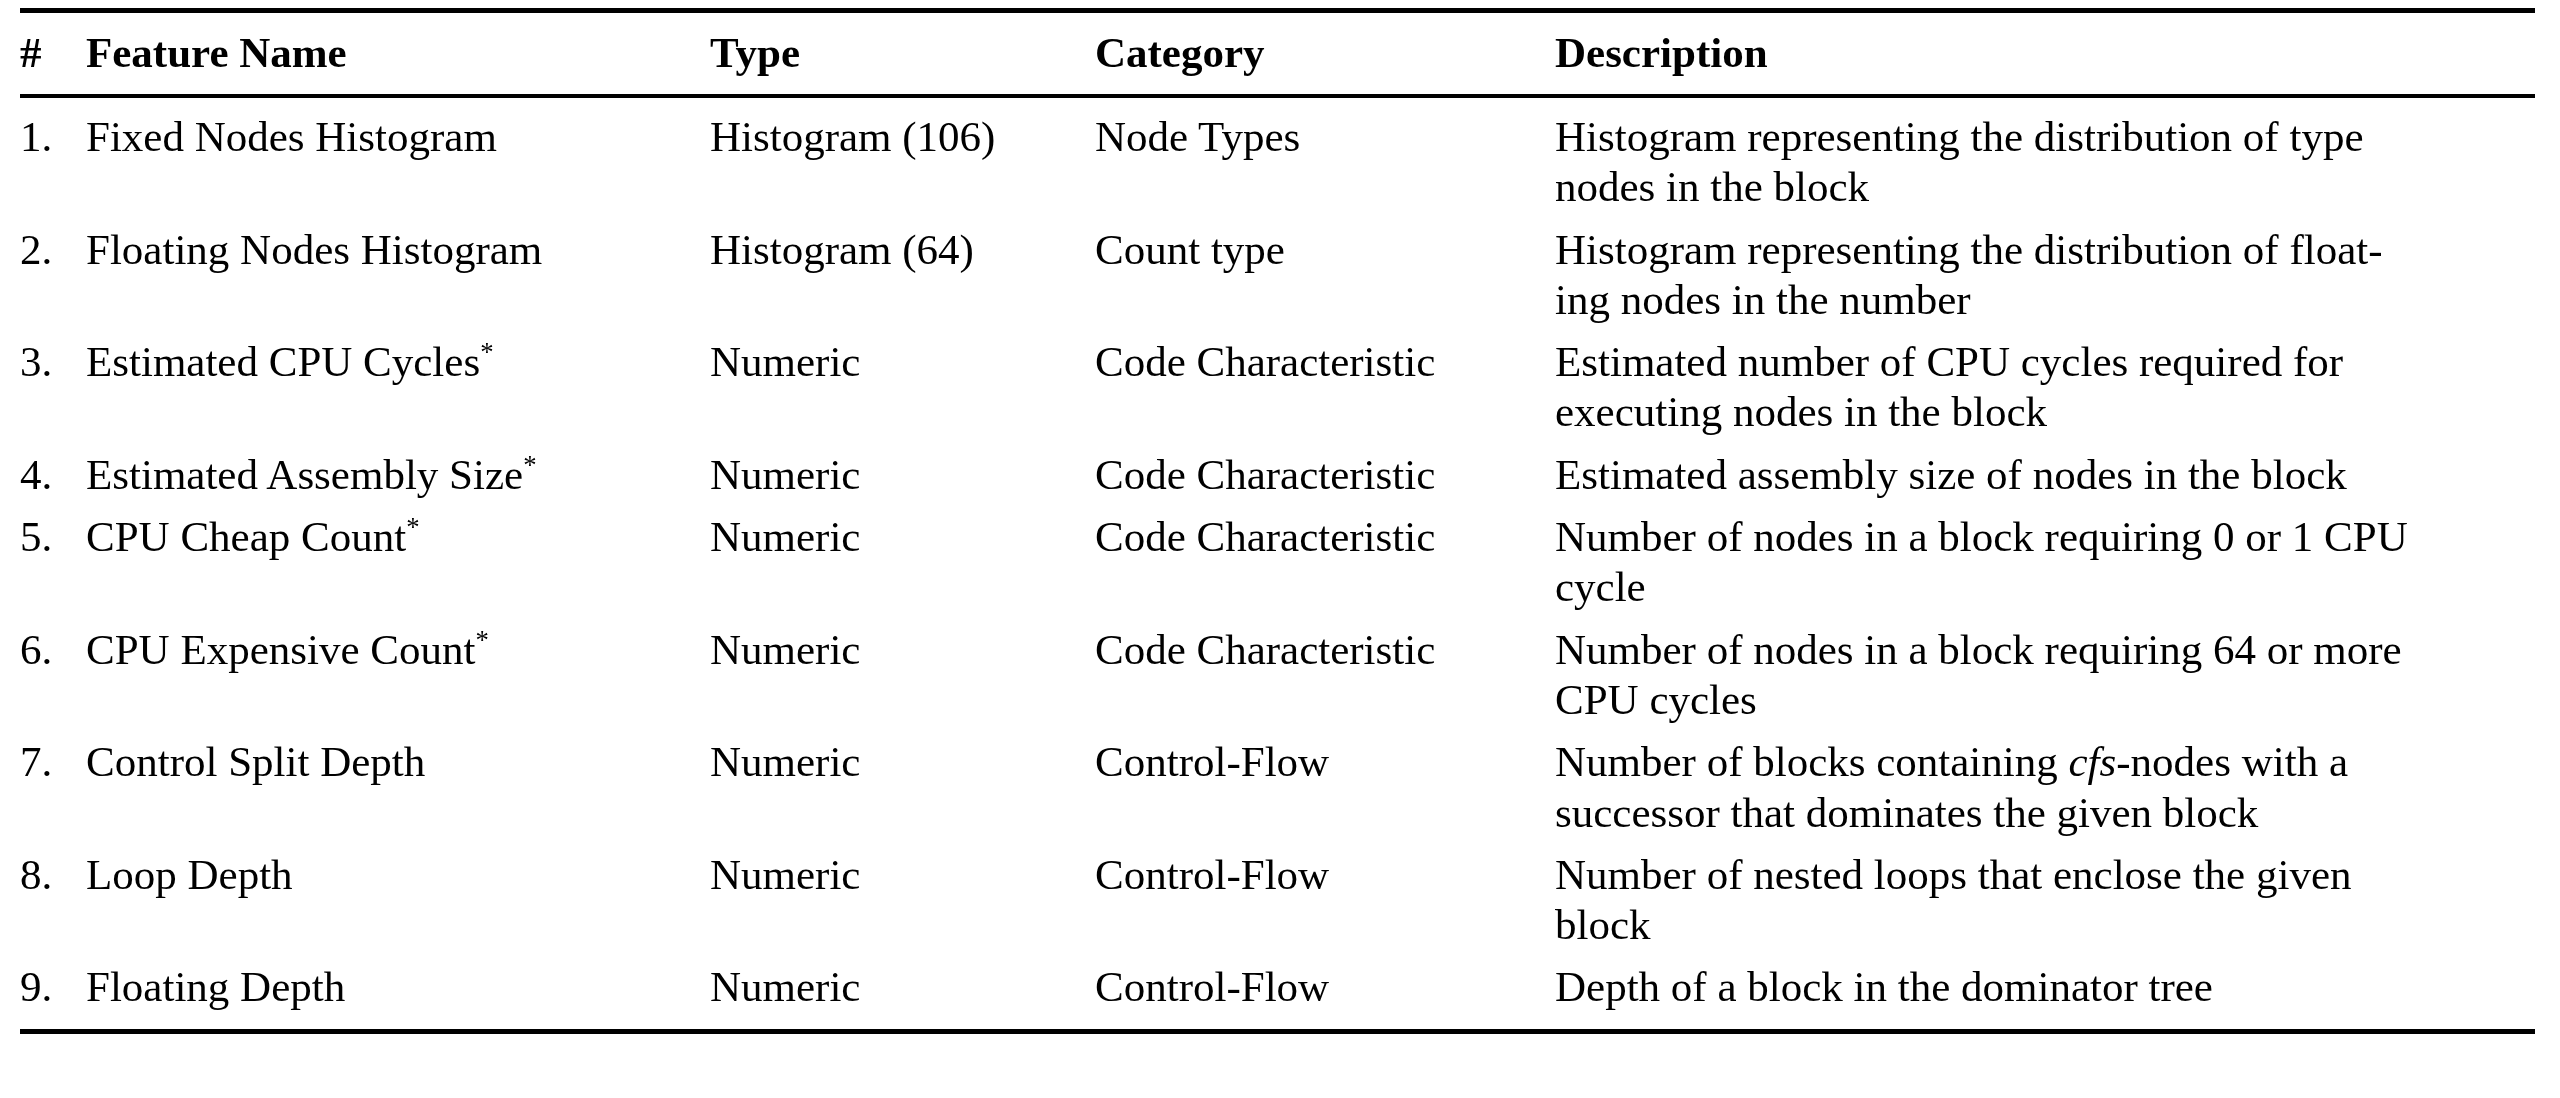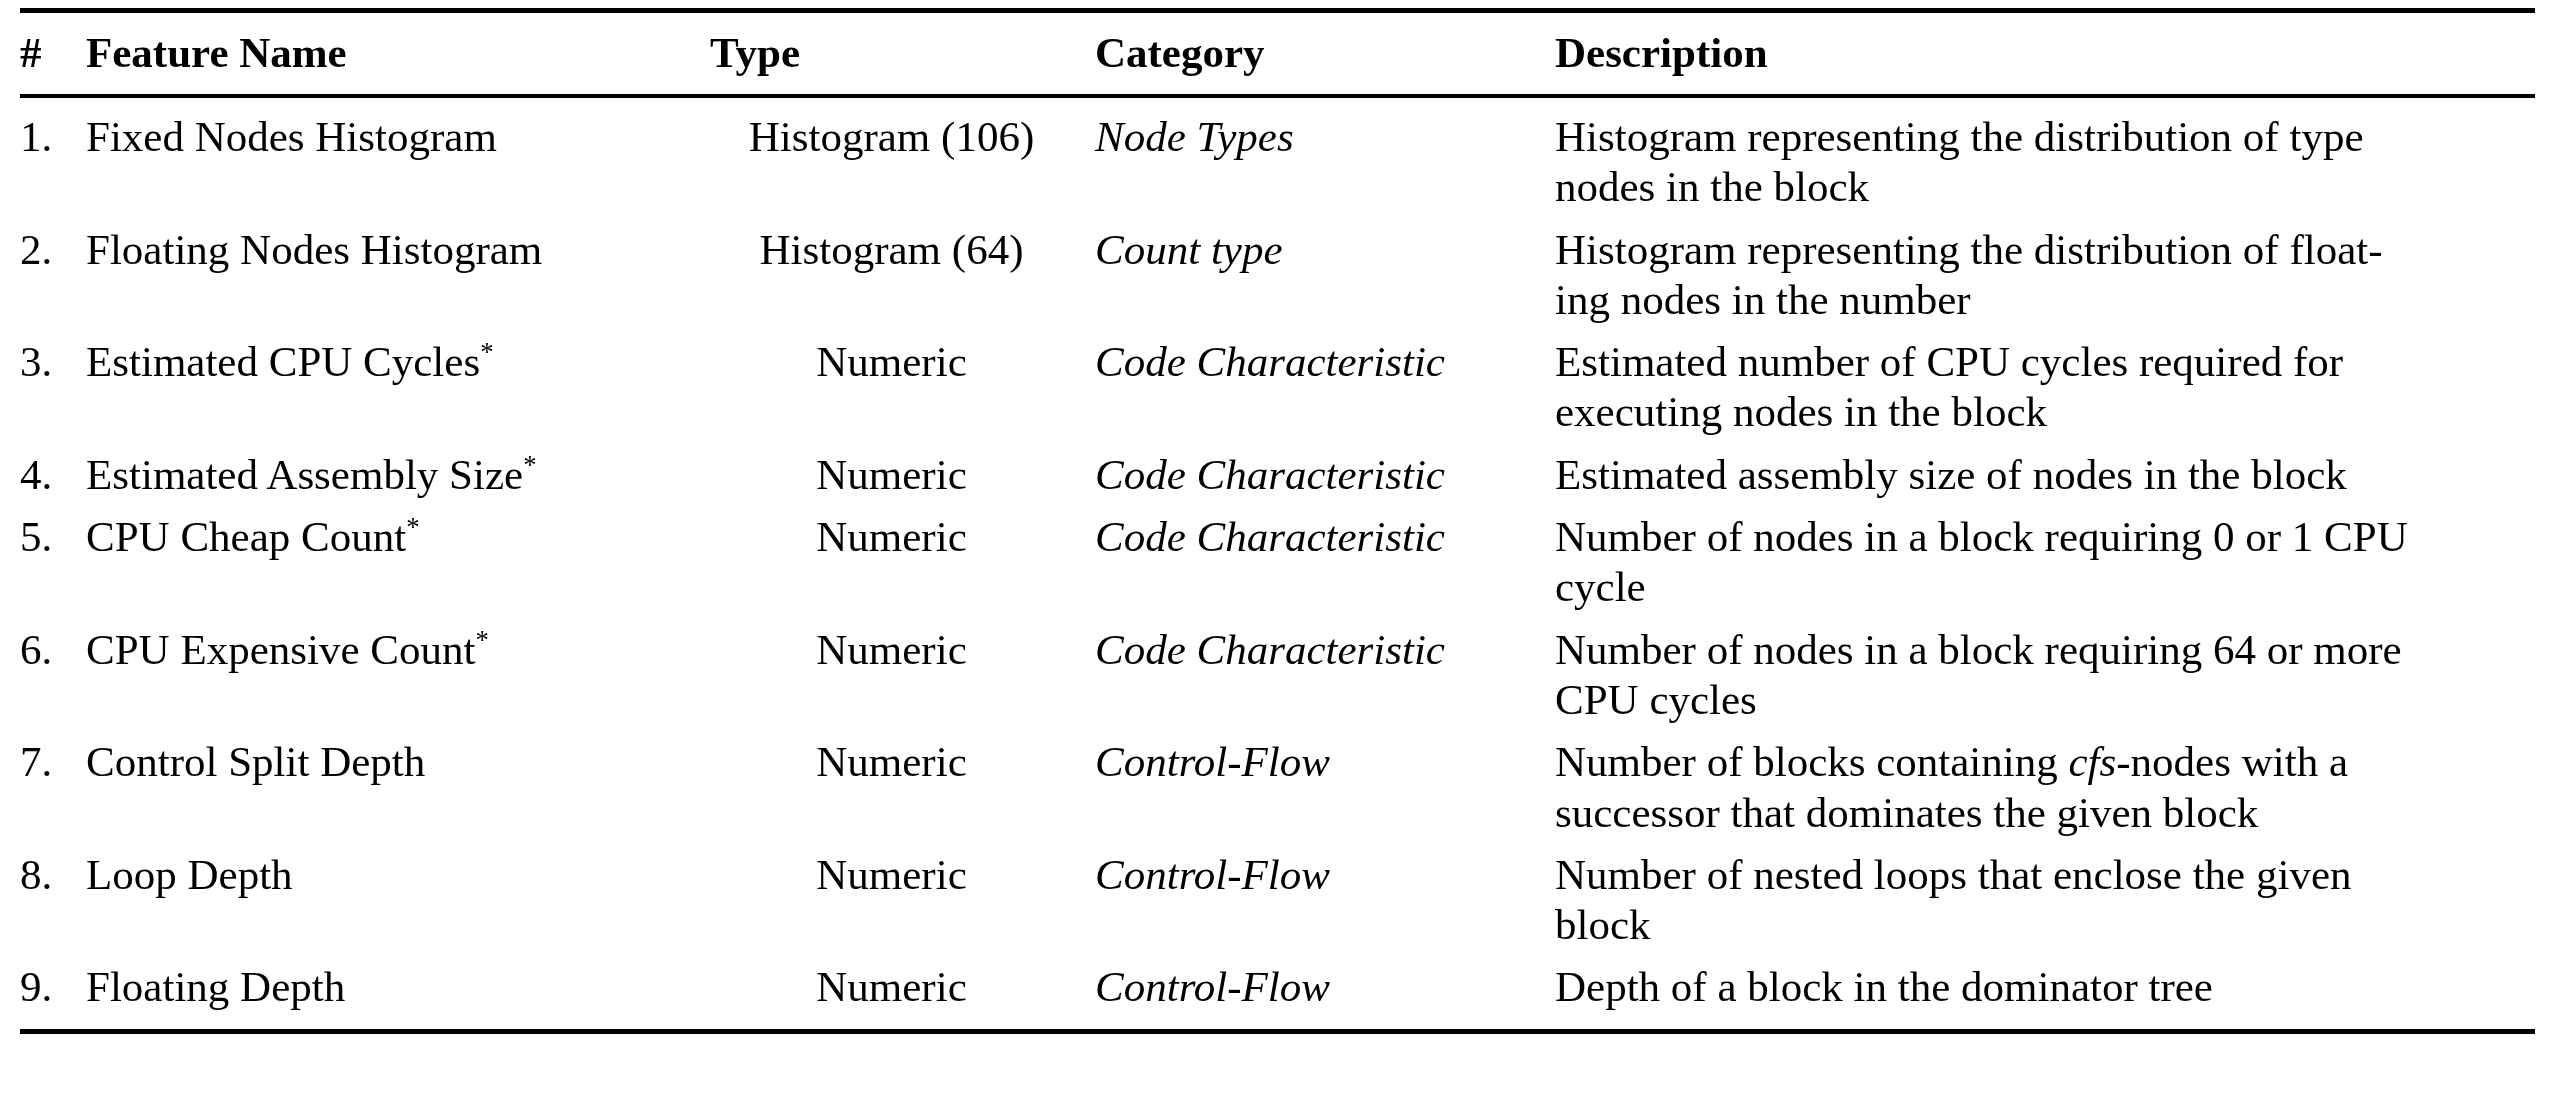--- a/index.html
+++ b/index.html
@@ -63,22 +63,22 @@
 
   
   col.c-num   { width: 66px; }
   col.c-name  { width: 624px; }
   col.c-type  { width: 385px; }
   col.c-cat   { width: 460px; }
   col.c-desc  { width: 980px; }
 
   td.col-num  { padding-right: 10px; }
   td.col-name { padding-right: 22px; }
-  td.col-type { padding-right: 22px; text-align: center; }
-  td.col-cat  { padding-right: 22px; font-style: italic; }
+  td.col-type { padding-right: 22px; }
+  td.col-cat  { padding-right: 22px; }
   td.col-desc { padding-right: 0; }
 
   th.col-num  { padding-left: 0; }
 
   .sup-star {
     font-size: 0.62em;
     vertical-align: super;
     line-height: 0;
   }
   .ital { font-style: italic; text-align: center; }

